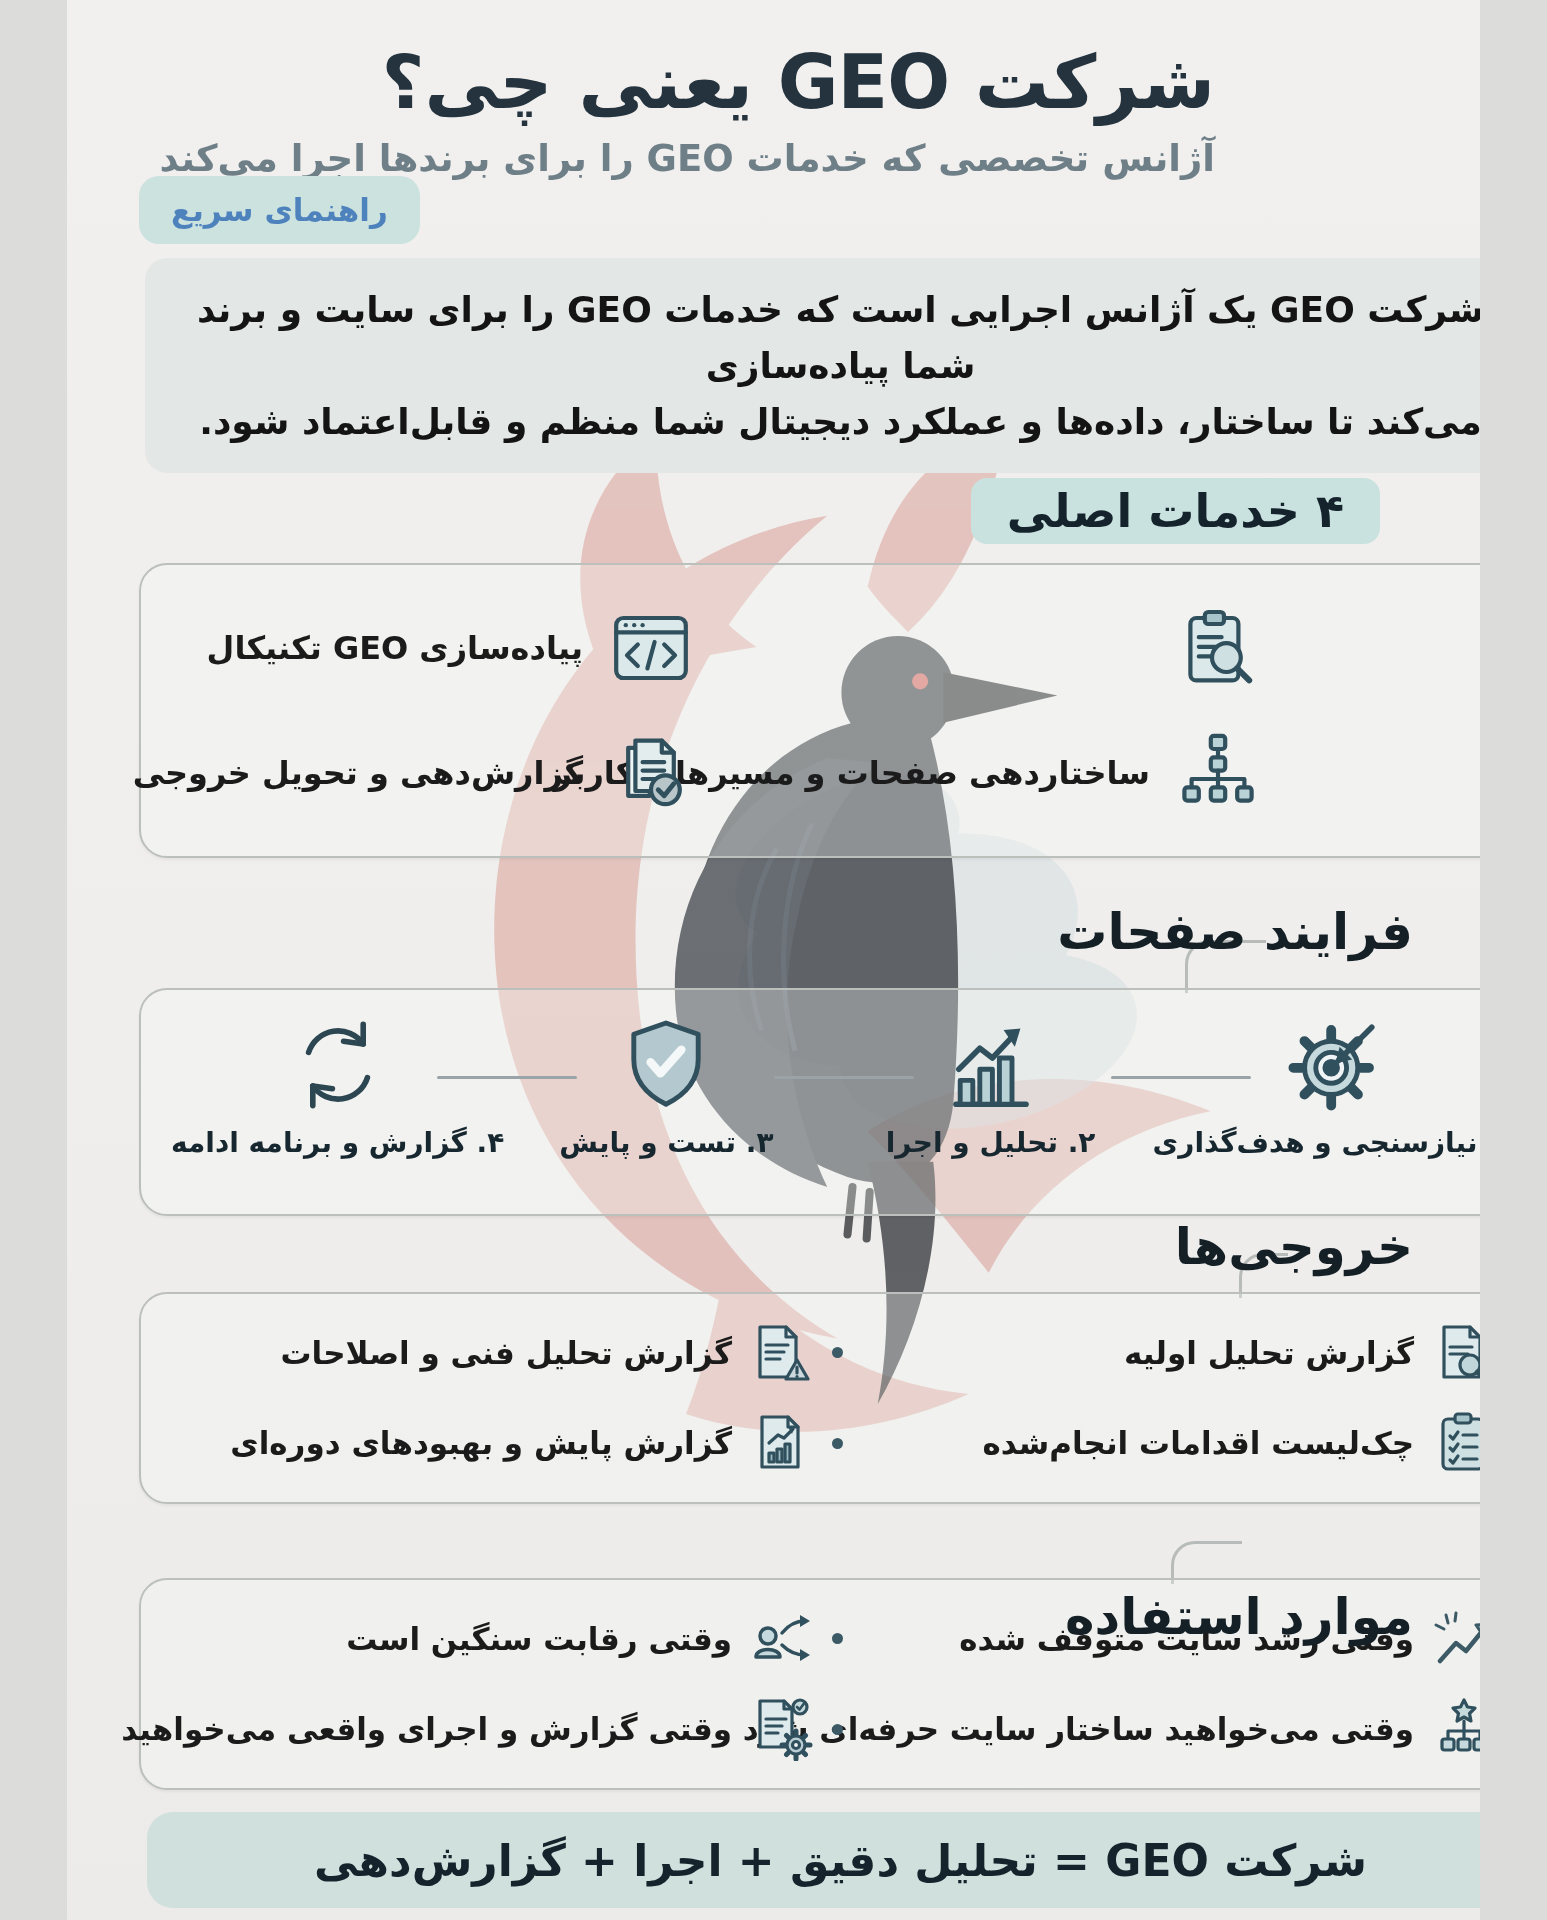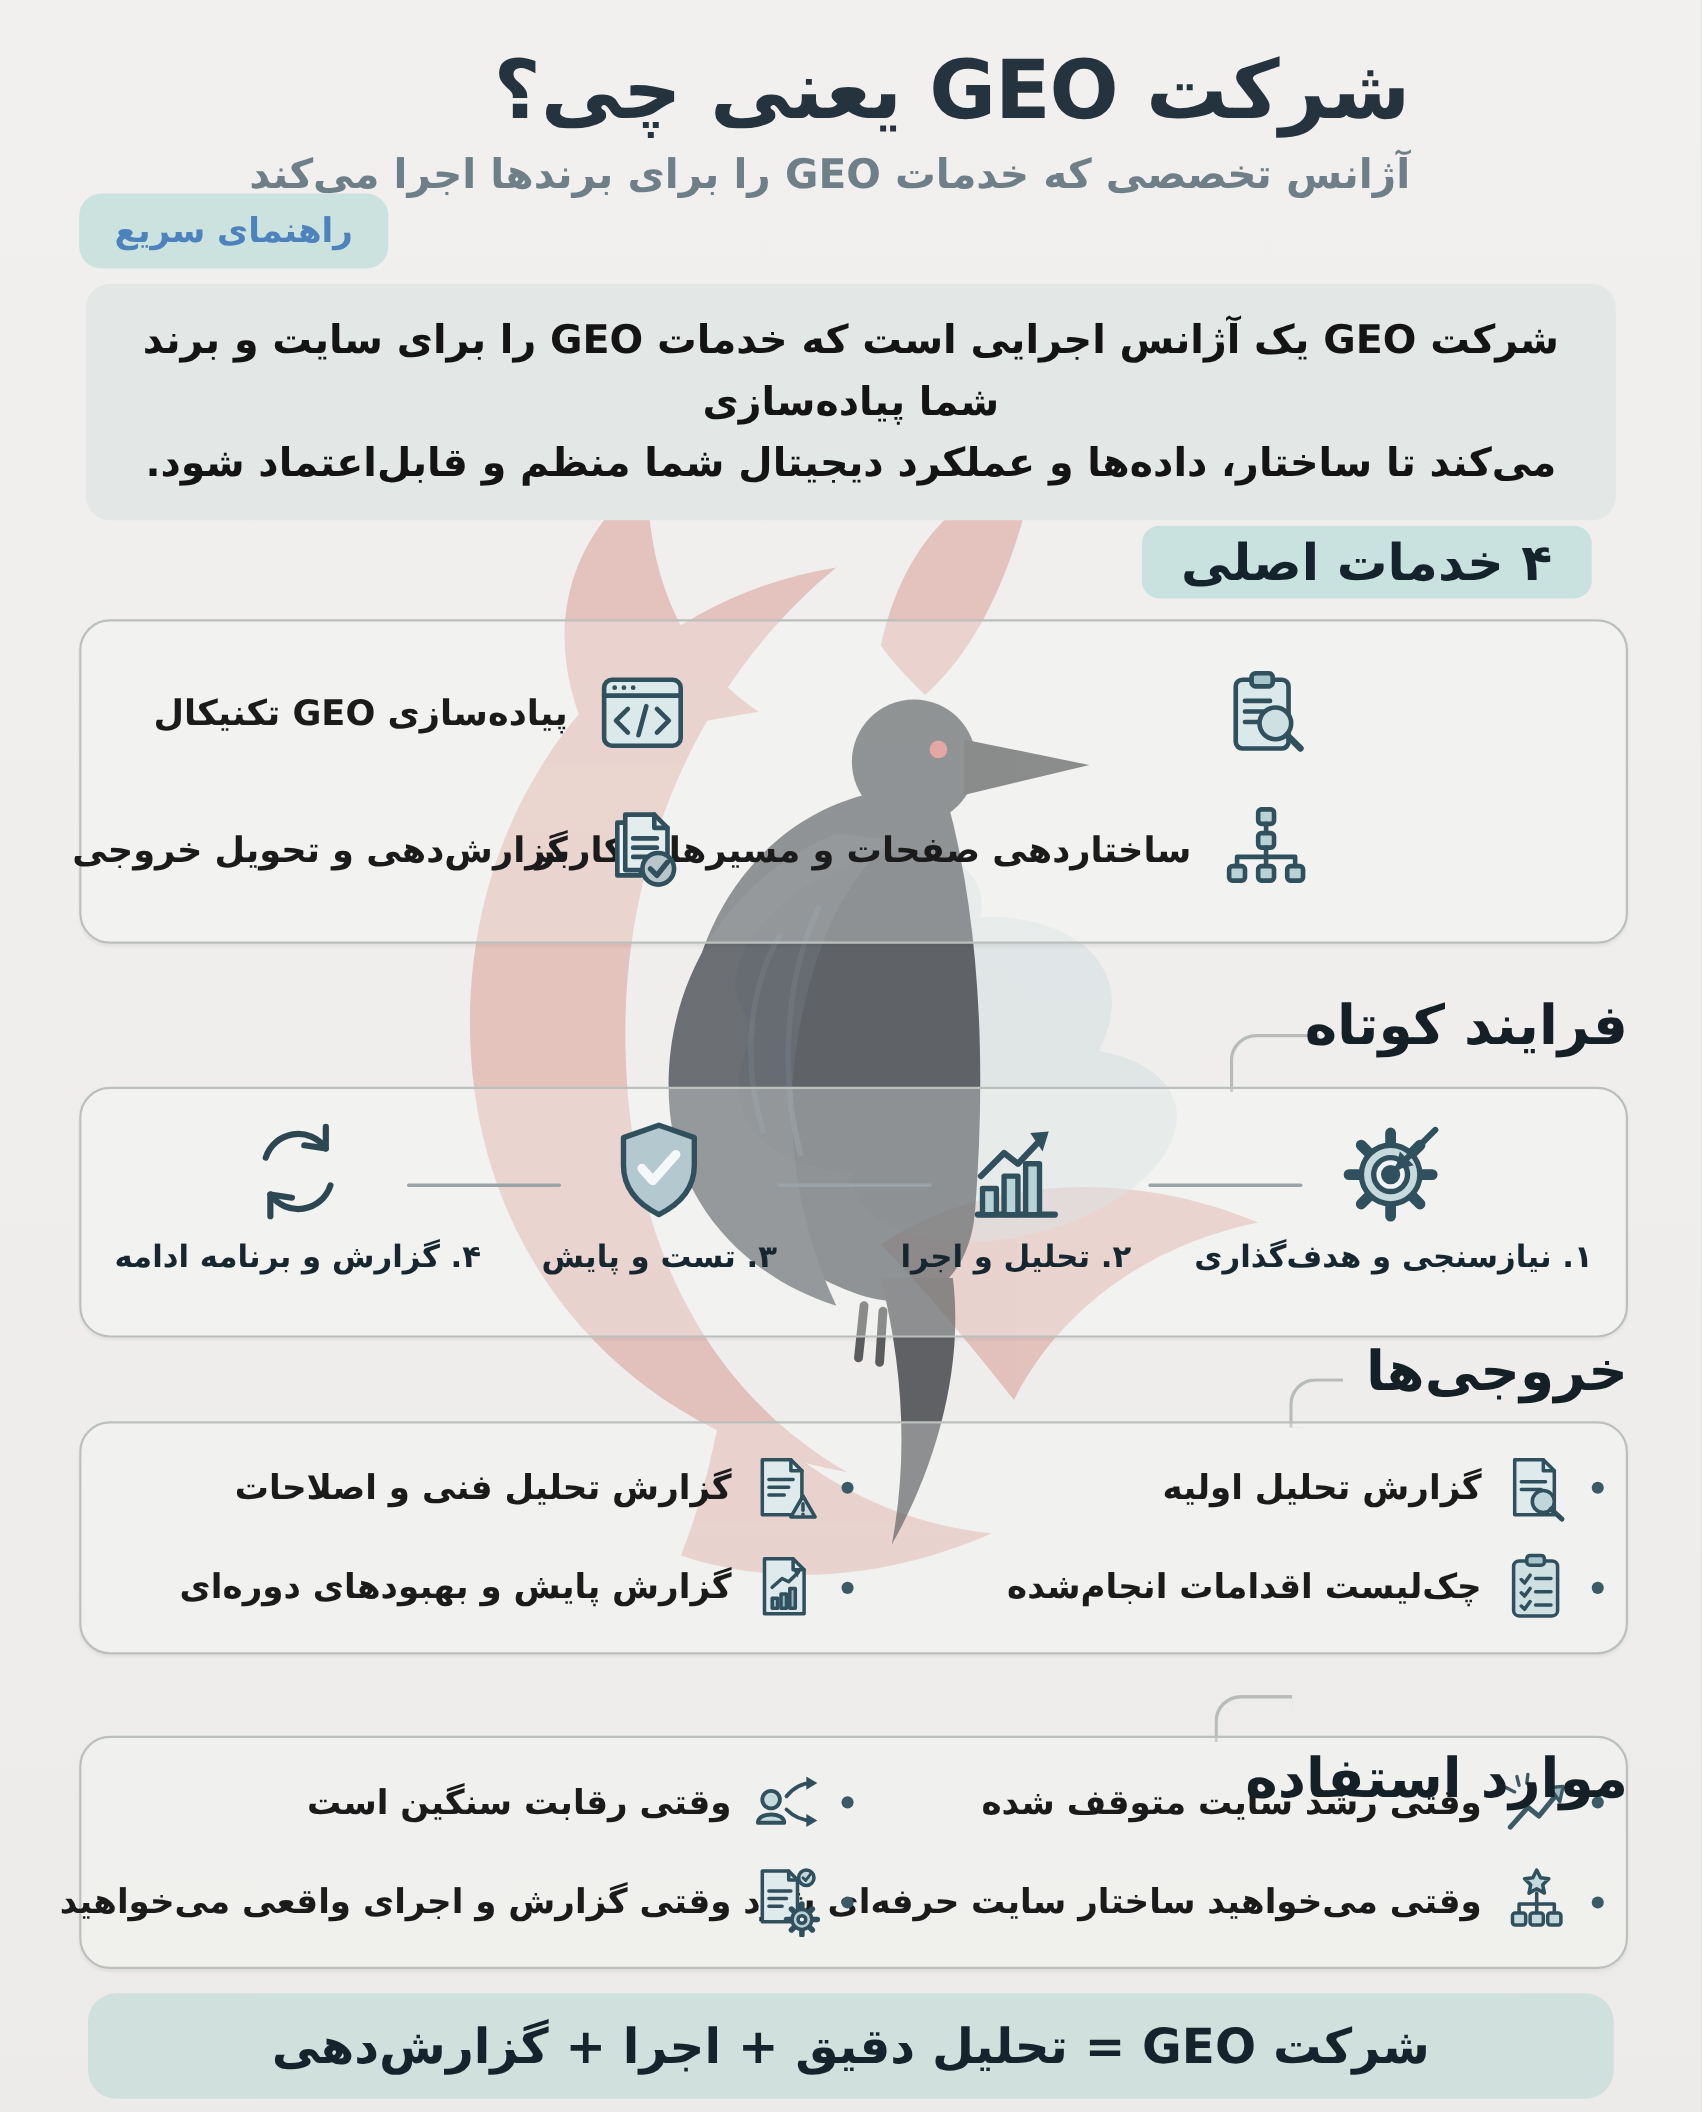--- a/index.html
+++ b/index.html
@@ -1,17 +1,17 @@
 <!DOCTYPE html>
 <html lang="fa" dir="rtl"><head>
 <meta charset="utf-8">
 <style>
   html,body{margin:0;padding:0;background:#dcdcda;}
   .page{
-    position:relative; width:1547px; height:1920px;
+    position:relative; width:1413px; height:1920px;
     background:linear-gradient(180deg,#f1f0ee 0%,#efeeec 55%,#ecebe9 100%);
     font-family:"DejaVu Sans", sans-serif;
     direction:rtl; overflow:hidden; margin:0 auto;
   }
   .watermark{position:absolute; left:235px; top:425px; width:990px; height:1090px; z-index:0;}
 
   .header{position:absolute; top:40px; right:265px; text-align:right; z-index:2;}
   .title{margin:0; font-size:74px; font-weight:800; color:#24333e; letter-spacing:-1px; line-height:1.15;}
   .subtitle{margin-top:12px; font-size:37px; font-weight:700; color:#6e7f88;}
 
@@ -170,21 +170,21 @@
           <path d="M44 8 V18 H54"></path>
           <path d="M28 26 H46 M28 33 H46 M28 40 H40"></path>
           <circle cx="47" cy="49" r="12" fill="#b9c6c9"></circle>
           <path d="M41 49 L46 54 L54 44" stroke-width="4"></path>
         </svg>
       </span>
       <span class="svc-label">گزارش‌دهی و تحویل خروجی</span>
     </div>
   </section>
 
-  <h2 class="section-title st-process">فرایند کوتاه</h2>
+  <h2 class="section-title st-process">فرایند صفحات</h2>
   <div class="connector c-process"></div>
   <section class="card card-process">
     <div class="pline pl-1"></div>
     <div class="pline pl-2"></div>
     <div class="pline pl-3"></div>
     <div class="steps">
       <div class="step">
         <span class="icon">
           <svg viewBox="0 0 70 70" fill="none" stroke="#30505e" stroke-width="3.5" stroke-linecap="round" stroke-linejoin="round">
             <g stroke-width="7">

